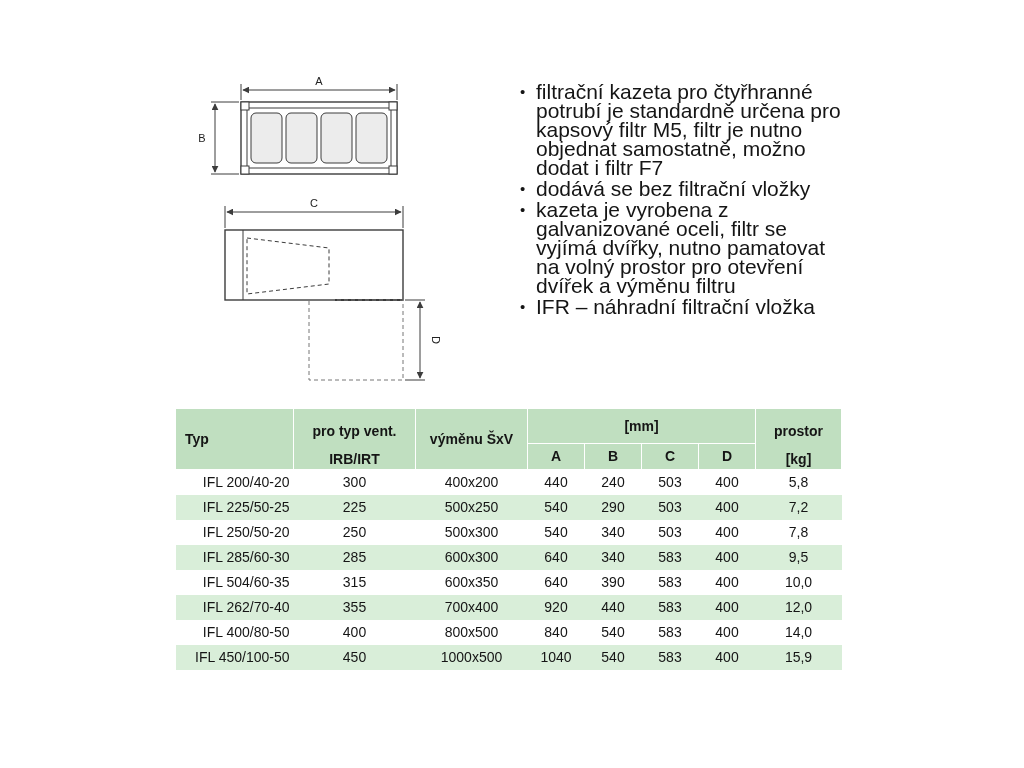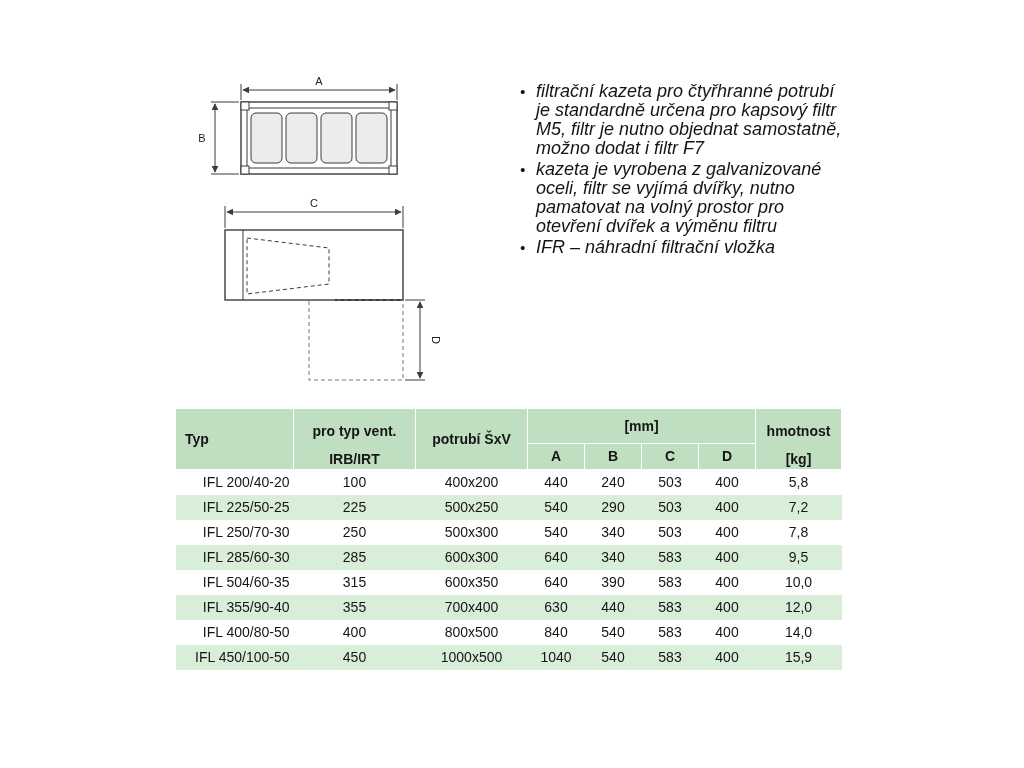--- a/index.html
+++ b/index.html
@@ -15,24 +15,23 @@
   .page { position:absolute; inset:0; background:#fff; }
 
   
   .drawing { position:absolute; left:185px; top:72px; width:280px; height:335px; }
 
   
   .features { position:absolute; left:518px; top:82px; width:332px; list-style:none; }
   .features li {
     position:relative;
     padding-left:18px;
-    font-size:18px;
+    font-size:21px;
     line-height:19px;
     margin-bottom:2px;
-    font-style:italic;
   }
   .features li::before {
     content:"\2022";
     position:absolute; left:2px; top:0;
     font-size:15px;
   }
 
   
   .spec-table {
     position:absolute; left:175px; top:408px;
@@ -124,20 +123,21 @@
         <line x1="220" y1="228" x2="240" y2="228"></line>
         <line x1="220" y1="308" x2="240" y2="308"></line>
         <line x1="235" y1="230" x2="235" y2="306" marker-start="url(#arrow)" marker-end="url(#arrow)"></line>
       </g>
       <text x="247" y="268" font-size="11" text-anchor="middle" fill="#222" transform="rotate(90 247 268)">D</text>
     </svg>
   </div>
 
   <ul class="features">
       <li>filtrační kazeta pro čtyřhranné potrubí je standardně určena pro kapsový filtr M5, filtr je nutno objednat samostatně, možno dodat i filtr F7</li>
+      <li>dodává se bez filtrační vložky</li>
       <li>kazeta je vyrobena z galvanizované oceli, filtr se vyjímá dvířky, nutno pamatovat na volný prostor pro otevření dvířek a výměnu filtru</li>
       <li>IFR – náhradní filtrační vložka</li>
     </ul>
 
   <table class="spec-table">
     <colgroup>
       <col style="width:118px">
       <col style="width:122px">
       <col style="width:112px">
       <col style="width:57px">
@@ -146,57 +146,57 @@
       <col style="width:57px">
       <col style="width:86px">
     </colgroup>
     <thead>
       <tr class="main-row">
         <th rowspan="2" class="left">Typ</th>
         <th rowspan="2">
           <span class="line">pro typ vent.</span>
           <span class="line">IRB/IRT</span>
         </th>
-        <th rowspan="2">potrubí ŠxV</th>
+        <th rowspan="2">výměnu ŠxV</th>
         <th colspan="4">[mm]</th>
         <th rowspan="2">
-          <span class="line">hmotnost</span>
+          <span class="line">prostor</span>
           <span class="line">[kg]</span>
         </th>
       </tr>
       <tr class="sub-row">
         <th>A</th>
         <th>B</th>
         <th>C</th>
         <th>D</th>
       </tr>
     </thead>
     <tbody>
         <tr>
           <td class="col-typ">IFL 200/40-20</td>
-          <td>100</td>
+          <td>300</td>
           <td>400x200</td>
           <td>440</td>
           <td>240</td>
           <td>503</td>
           <td>400</td>
           <td>5,8</td>
         </tr>
         <tr class="green">
           <td class="col-typ">IFL 225/50-25</td>
           <td>225</td>
           <td>500x250</td>
           <td>540</td>
           <td>290</td>
           <td>503</td>
           <td>400</td>
           <td>7,2</td>
         </tr>
         <tr>
-          <td class="col-typ">IFL 250/70-30</td>
+          <td class="col-typ">IFL 250/50-20</td>
           <td>250</td>
           <td>500x300</td>
           <td>540</td>
           <td>340</td>
           <td>503</td>
           <td>400</td>
           <td>7,8</td>
         </tr>
         <tr class="green">
           <td class="col-typ">IFL 285/60-30</td>
@@ -212,24 +212,24 @@
           <td class="col-typ">IFL 504/60-35</td>
           <td>315</td>
           <td>600x350</td>
           <td>640</td>
           <td>390</td>
           <td>583</td>
           <td>400</td>
           <td>10,0</td>
         </tr>
         <tr class="green">
-          <td class="col-typ">IFL 355/90-40</td>
+          <td class="col-typ">IFL 262/70-40</td>
           <td>355</td>
           <td>700x400</td>
-          <td>630</td>
+          <td>920</td>
           <td>440</td>
           <td>583</td>
           <td>400</td>
           <td>12,0</td>
         </tr>
         <tr>
           <td class="col-typ">IFL 400/80-50</td>
           <td>400</td>
           <td>800x500</td>
           <td>840</td>

